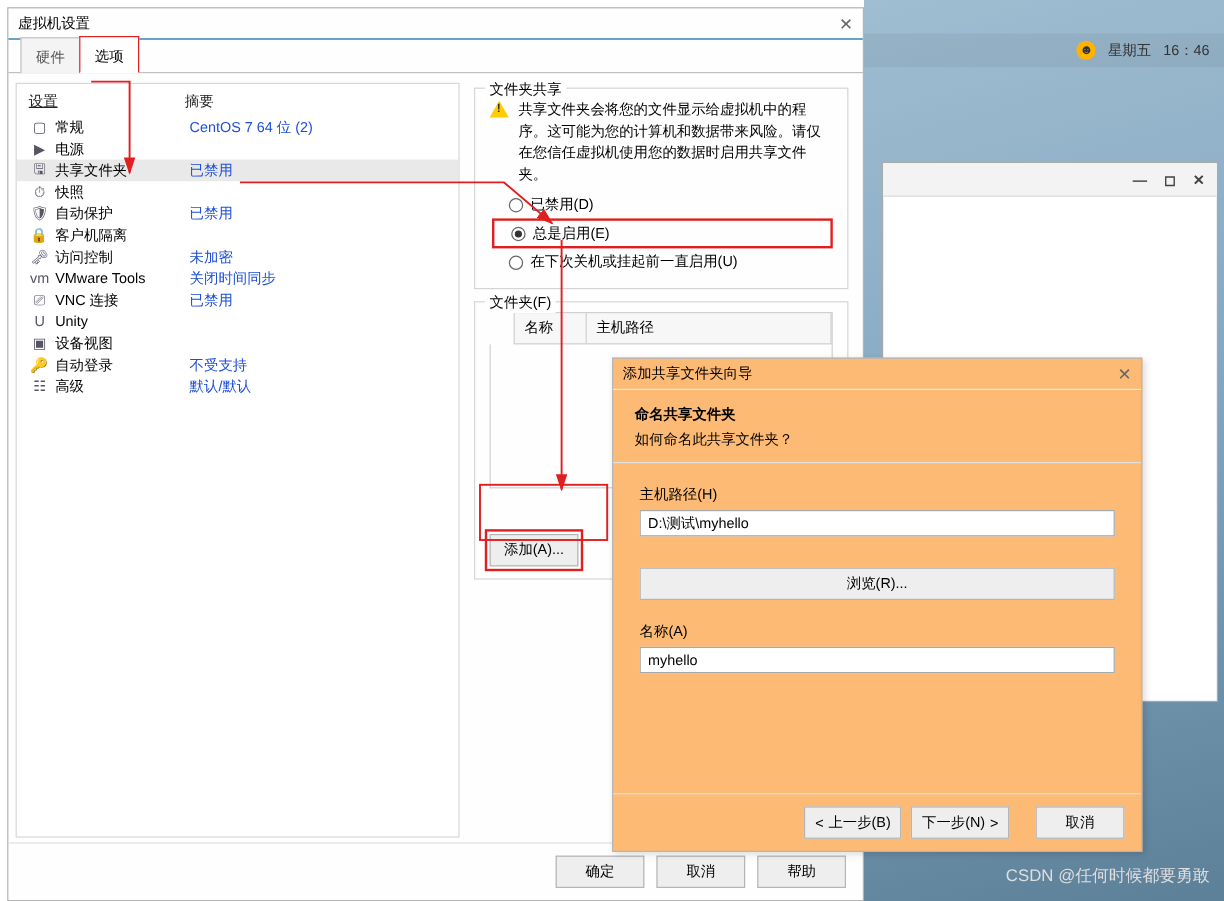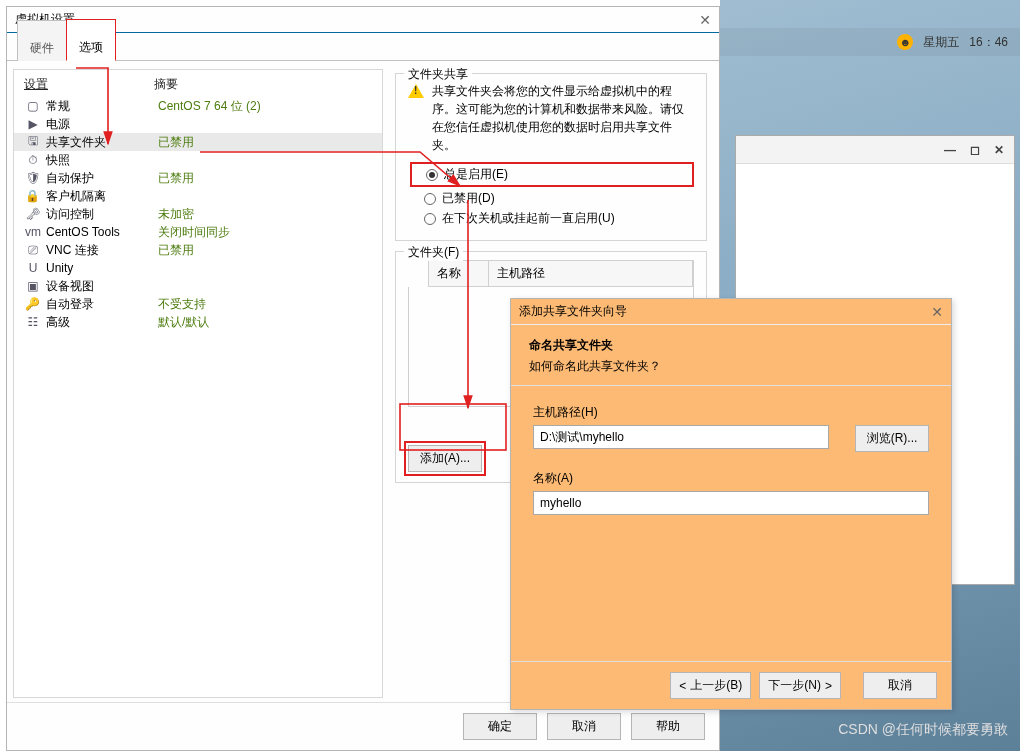--- a/index.html
+++ b/index.html
@@ -14,31 +14,31 @@
   .bg-window { position:absolute; left:735px; top:135px; width:280px; height:450px; background:#fff; border:1px solid #aaa; }
   .bg-window-bar { height:28px; background:#f3f3f3; border-bottom:1px solid #ddd; display:flex; align-items:center; justify-content:flex-end; gap:14px; padding:0 10px;}
   .bg-window-bar span{font-weight:bold; color:#444;}
   .watermark{ position:absolute; right:12px; bottom:12px; color:#dedede; font-size:14px;}
 
   
   .dialog { position:absolute; left:6px; top:6px; width:714px; height:745px; background:#fefefe; border:1px solid #b5b5b5; display:flex; flex-direction:column;}
   .titlebar { height:26px; display:flex; align-items:center; justify-content:space-between; padding:0 8px; border-bottom:1px solid #0369a1;}
   .titlebar .close{ font-family:Arial; color:#666; font-size:14px;}
   .tabbar { height:28px; display:flex; align-items:flex-end; padding-left:10px; }
-  .tab { padding:19px 12px 4px; border:1px solid #c0c0c0; border-bottom:none; background:#fff; margin-right:-1px; position:relative;margin-top:20px; }
+  .tab { padding:8px 12px 4px; border:1px solid #c0c0c0; border-bottom:none; background:#fff; margin-right:-1px; position:relative;margin-top:20px; }
   .tab.inactive{ background:#f4f4f4; color:#555; }
   .tab.active{ background:#fff; z-index:2; border:1.5px solid #e02020; border-bottom:1px solid #fff;}
   .dialog-body { flex:1; display:flex; padding:8px 6px 4px; gap:6px; border-top:1px solid #c0c0c0; margin-top:-1px;}
   .left-pane{ width:370px; border:1px solid #d8d8d8; background:#fff; }
   .lp-header{ display:flex; padding:6px 10px 4px; color:#222;}
   .lp-header span:first-child{ width:130px;text-decoration:underline; }
   .setting-row{ height:18px; display:flex; align-items:center; padding:1px 10px; gap:4px;}
   .setting-row .ic{ width:18px; text-align:center; color:#556;}
   .setting-row .nm{ width:108px; }
-  .setting-row .sm{ color:#4d7c0f;}
+  .setting-row .sm{ color:#1d4ed8;}
   .setting-row.selected{ background:#e9e9e9;}
   .right-pane{ flex:1; padding:4px 6px;}
   .groupbox{ border:1px solid #d5d5d5; padding:8px 12px 10px; margin-bottom:10px; position:relative;}
   .groupbox .legend{ position:absolute; top:-8px; left:8px; background:#fefefe; padding:0 4px;}
   .warn{ display:flex; gap:8px; margin-bottom:8px;}
   .warn .tri{ width:0;height:0;border-left:8px solid transparent;border-right:8px solid transparent;border-bottom:14px solid #ffcc00; position:relative; margin-top:2px;}
   .warn .tri::after{content:"!";position:absolute;left:-2px;top:1px;font-weight:bold;color:#333;font-size:10px;}
   .warn .txt{ line-height:1.5; }
   .radio-row{ display:flex; align-items:center; gap:6px; margin:3px 0 3px 16px;}
   .radio{ width:12px;height:12px;border:1px solid #666;border-radius:50%; display:inline-flex;align-items:center;justify-content:center;}
@@ -52,21 +52,21 @@
   .btn.emph{ outline:2px solid #e02020; outline-offset:2px;margin-top:32px;}
   .dialog-buttons{ display:flex; justify-content:flex-end; gap:10px; padding:10px 14px; border-top:1px solid #e0e0e0;}
 
   
   .wizard { position:absolute; left:510px; top:298px; width:442px; height:412px; background:#fdba74; border:1px solid #b5b5b5; display:flex; flex-direction:column; box-shadow:2px 2px 6px rgba(0,0,0,.15);}
   .wizard .titlebar{ border-bottom:1px solid #eee;}
   .wz-head{ padding:12px 18px 10px; border-bottom:1px solid #e0e0e0;}
   .wz-head .h1{ font-weight:bold; margin-bottom:4px;}
   .wz-body{ flex:1; padding:16px 22px;}
   .fld-label{ margin:2px 0 4px;}
-  .fld-row{ display:flex; gap:26px; margin-bottom:18px;}
+  .fld-row{ display:flex; gap:26px; margin-bottom:18px;flex-direction:column;}
   .txt-input{ flex:1; height:24px; padding:3px 6px; border:1px solid #a8a8a8; background:#fff;}
   .wz-buttons{ display:flex; justify-content:flex-end; gap:8px; padding:10px 14px; border-top:1px solid #e0e0e0;}
   .btn.nav{ display:flex; align-items:center; gap:4px; padding:4px 8px;}
 
   
   .overlay{ position:absolute; left:0; top:0; pointer-events:none;}
 </style>
 </head>
 <body>
 
@@ -131,21 +131,21 @@
             <span class="nm">客户机隔离</span>
             <span class="sm"></span>
           </div>
           <div class="setting-row">
             <span class="ic">🗝</span>
             <span class="nm">访问控制</span>
             <span class="sm">未加密</span>
           </div>
           <div class="setting-row">
             <span class="ic">vm</span>
-            <span class="nm">CentOS Tools</span>
+            <span class="nm">VMware Tools</span>
             <span class="sm">关闭时间同步</span>
           </div>
           <div class="setting-row">
             <span class="ic">⎚</span>
             <span class="nm">VNC 连接</span>
             <span class="sm">已禁用</span>
           </div>
           <div class="setting-row">
             <span class="ic">U</span>
             <span class="nm">Unity</span>
@@ -168,29 +168,29 @@
           </div>
         </div>
     </div>
     <div class="right-pane">
       <div class="groupbox">
         <span class="legend">文件夹共享</span>
         <div class="warn">
           <div class="tri"></div>
           <div class="txt">共享文件夹会将您的文件显示给虚拟机中的程序。这可能为您的计算机和数据带来风险。请仅在您信任虚拟机使用您的数据时启用共享文件夹。</div>
         </div>
+        <div class="radio-row">
+          <span class="radio"></span>
+          <span>已禁用(D)</span>
+        </div>
         <div class="radio-row boxed">
           <span class="radio">
               <span class="dot"></span>
             </span>
           <span>总是启用(E)</span>
-        </div>
-        <div class="radio-row">
-          <span class="radio"></span>
-          <span>已禁用(D)</span>
         </div>
         <div class="radio-row">
           <span class="radio"></span>
           <span>在下次关机或挂起前一直启用(U)</span>
         </div>
       </div>
       <div class="groupbox">
         <span class="legend">文件夹(F)</span>
         <div class="folders-head">
           <div style="width:60px">名称</div>

